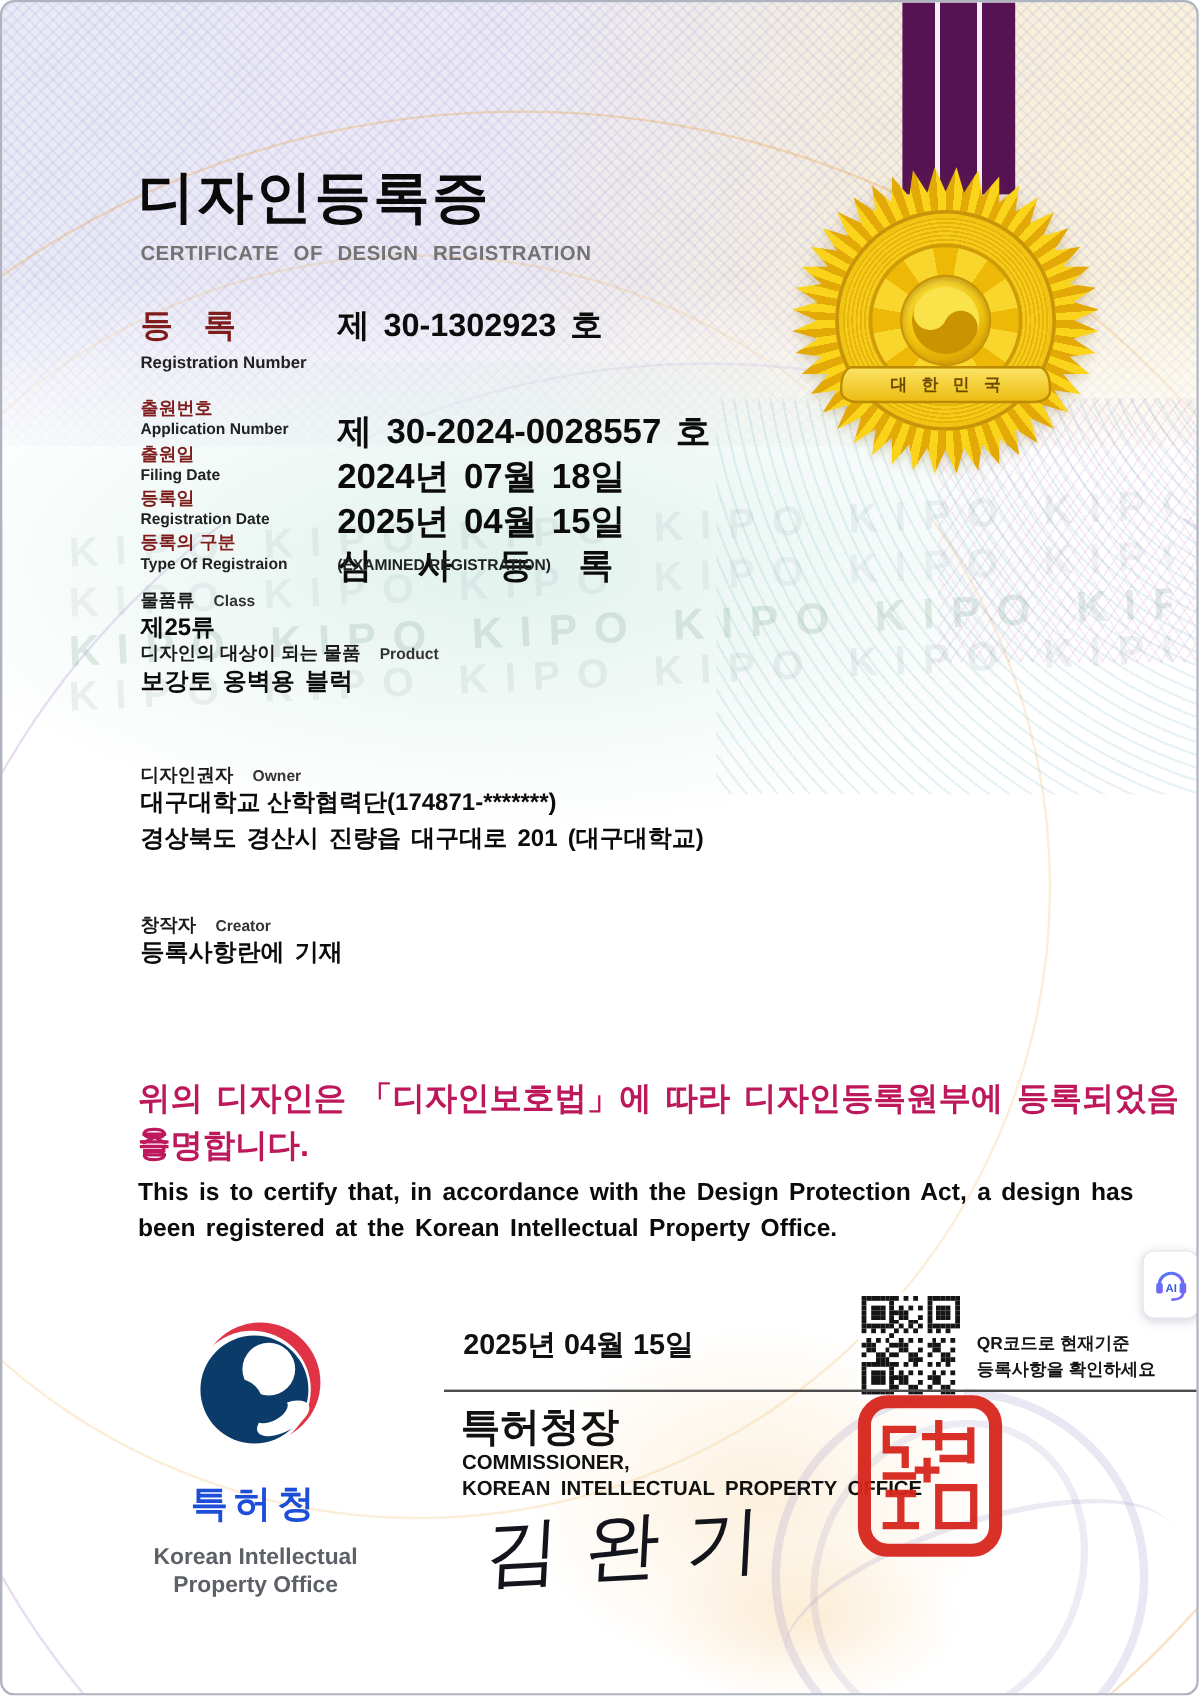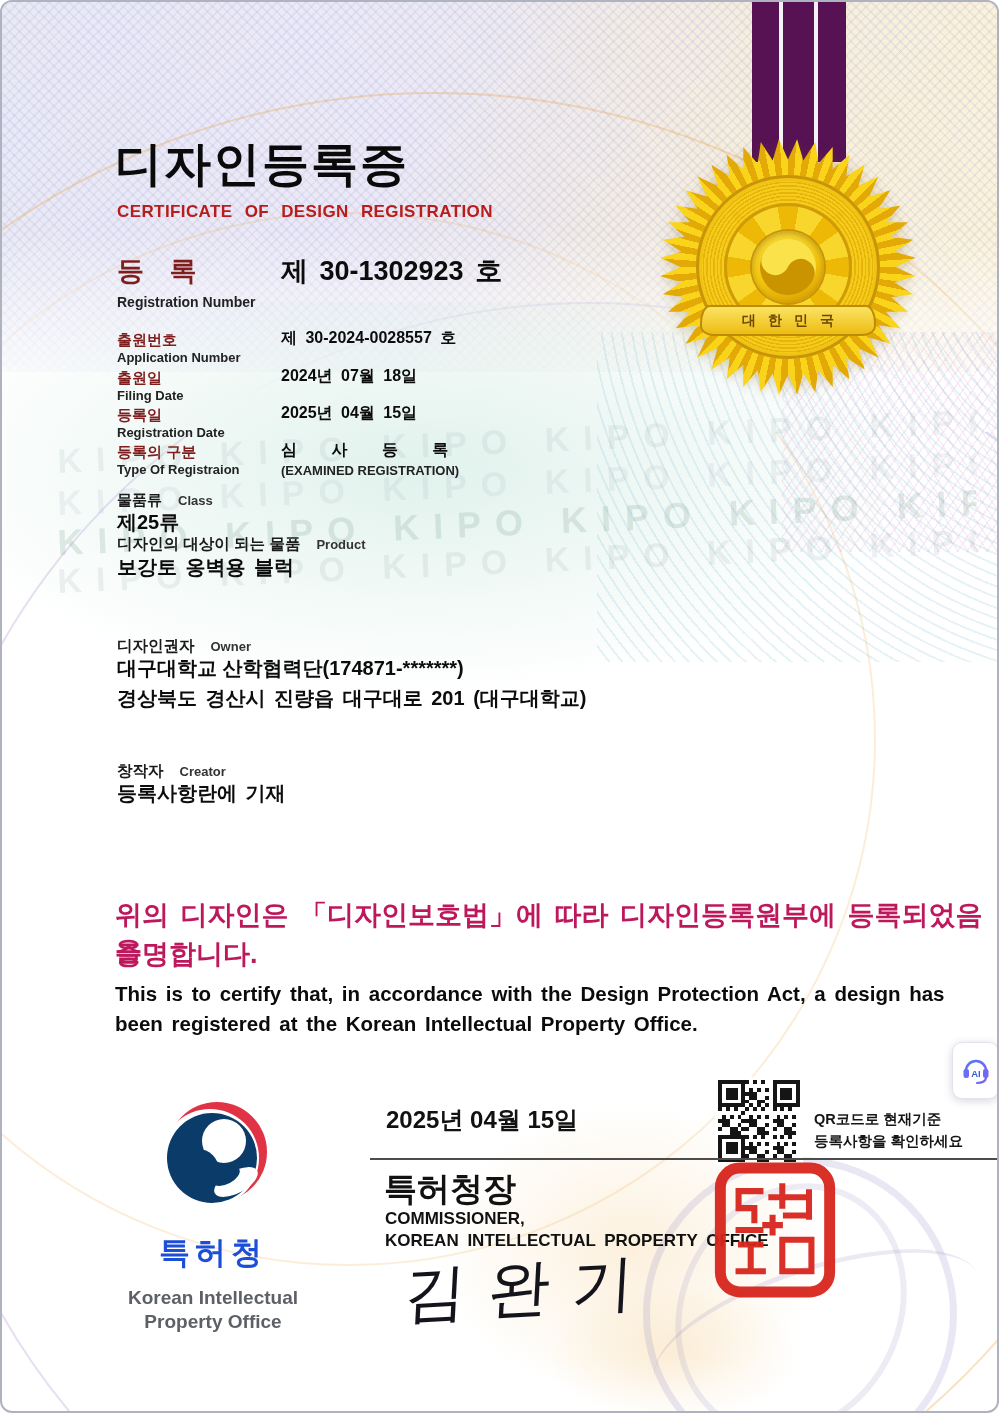--- a/index.html
+++ b/index.html
@@ -67,30 +67,30 @@
   .taegeuk::before{content:'';position:absolute;left:0;top:25%;width:50%;height:50%;border-radius:50%;background:#fae24a;}
   .taegeuk::after{content:'';position:absolute;right:0;top:25%;width:50%;height:50%;border-radius:50%;background:#c99400;}
   .medal-banner{position:absolute;left:50%;top:166px;transform:translateX(-50%) ;
     width:172px;height:27px;background:linear-gradient(180deg,#fbe363,#edbc12);
     border:2px solid #bd8c06;border-radius:10px 10px 14px 14px / 18px 18px 10px 10px;
     display:flex;align-items:center;justify-content:center;
     font-size:14px;font-weight:800;color:#6d4a00;letter-spacing:12px;text-indent:12px;}
   
   .abs{position:absolute;}
   .t-title{left:113px;top:131px;font-size:47px;font-weight:800;letter-spacing:2px;color:#0a0a0a;}
-  .t-sub{left:115px;top:200px;font-size:17px;font-weight:800;word-spacing:7px;letter-spacing:.4px;color:#b91c1c;}
+  .t-sub{left:115px;top:200px;font-size:17px;font-weight:800;word-spacing:7px;letter-spacing:.4px;color:#737373;}
   .lab-ko{font-weight:700;color:#7f1d1d;}
   .lab-en{font-weight:700;color:#222;}
   .val{font-weight:800;color:#0c0c0c;}
   .reg-ko{left:115px;top:251px;font-size:27px;letter-spacing:9px;}
   .reg-en{left:115px;top:292px;font-size:14px;}
   .reg-val{left:279px;top:251px;font-size:27px;word-spacing:4px;}
   .f-label{left:115px;font-size:15px;}
   .f-en{left:115px;font-size:13px;}
-  .f-val{left:279px;font-size:16px;word-spacing:4px;}
+  .f-val{left:279px;font-size:29px;word-spacing:4px;margin-top:12px;}
   .class-row{left:115px;top:489px;font-size:15px;font-weight:700;color:#1a1a1a;}
   .class-row .en, .prod-row .en, .owner-row .en, .creator-row .en{font-size:13px;font-weight:700;color:#333;margin-left:16px;}
   .class-val{left:115px;top:507px;font-size:20px;}
   .prod-row{left:115px;top:532px;font-size:15.5px;font-weight:600;color:#1a1a1a;}
   .prod-val{left:115px;top:552px;font-size:20px;word-spacing:3px;}
   .owner-row{left:115px;top:634px;font-size:15.5px;font-weight:600;color:#1a1a1a;}
   .owner-l1{left:115px;top:653px;font-size:20px;}
   .owner-l2{left:115px;top:683px;font-size:20px;word-spacing:3px;}
   .creator-row{left:115px;top:759px;font-size:15.5px;font-weight:600;color:#1a1a1a;}
   .creator-val{left:115px;top:778px;font-size:20px;word-spacing:3px;}

